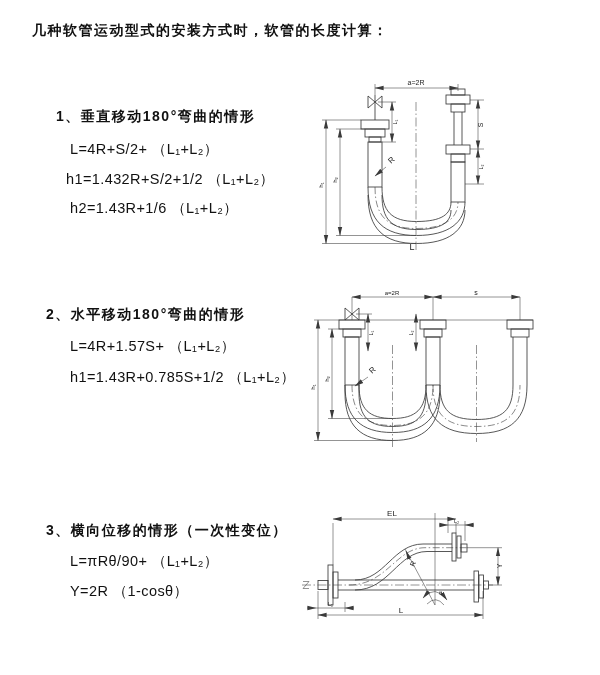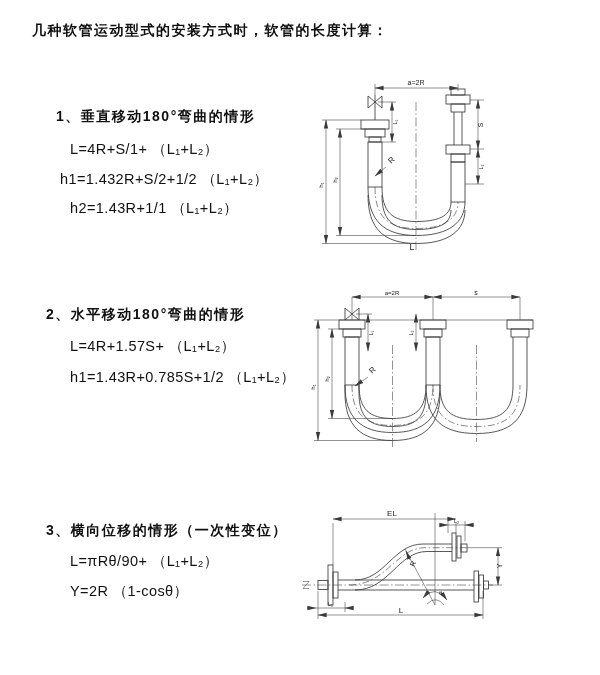--- a/index.html
+++ b/index.html
@@ -18,23 +18,23 @@
   svg .t8{font-size:8px;} svg .t9{font-size:9px;}
 </style>
 </head>
 <body>
 
 <div class="page">
 
   <div class="title">几种软管运动型式的安装方式时，软管的长度计算：</div>
 
   <div class="heading" style="left:56px;top:108px;">1、垂直移动180°弯曲的情形</div>
-  <div class="formula" style="left:70px;top:140px;">L=4R+S/1+ （L₁+L₂）</div>
-  <div class="formula" style="left:60px;top:170px;">h1=1.432R+S/2+1/2 （L₁+L₂）</div>
-  <div class="formula" style="left:70px;top:199px;">h2=1.43R+1/1 （L₁+L₂）</div>
+  <div class="formula" style="left:70px;top:140px;">L=4R+S/2+ （L₁+L₂）</div>
+  <div class="formula" style="left:66px;top:170px;">h1=1.432R+S/2+1/2 （L₁+L₂）</div>
+  <div class="formula" style="left:70px;top:199px;">h2=1.43R+1/6 （L₁+L₂）</div>
 
   <div class="heading" style="left:46px;top:306px;">2、水平移动180°弯曲的情形</div>
   <div class="formula" style="left:70px;top:337px;text-align:center;">L=4R+1.57S+ （L₁+L₂）</div>
   <div class="formula" style="left:70px;top:368px;">h1=1.43R+0.785S+1/2 （L₁+L₂）</div>
 
   <div class="heading" style="left:46px;top:522px;">3、横向位移的情形（一次性变位）</div>
   <div class="formula" style="left:70px;top:552px;">L=πRθ/90+ （L₁+L₂）</div>
   <div class="formula" style="left:70px;top:582px;">Y=2R （1-cosθ）</div>
 
   <svg style="left:312px;top:72px;" width="278" height="185" viewBox="0 0 278 185">

